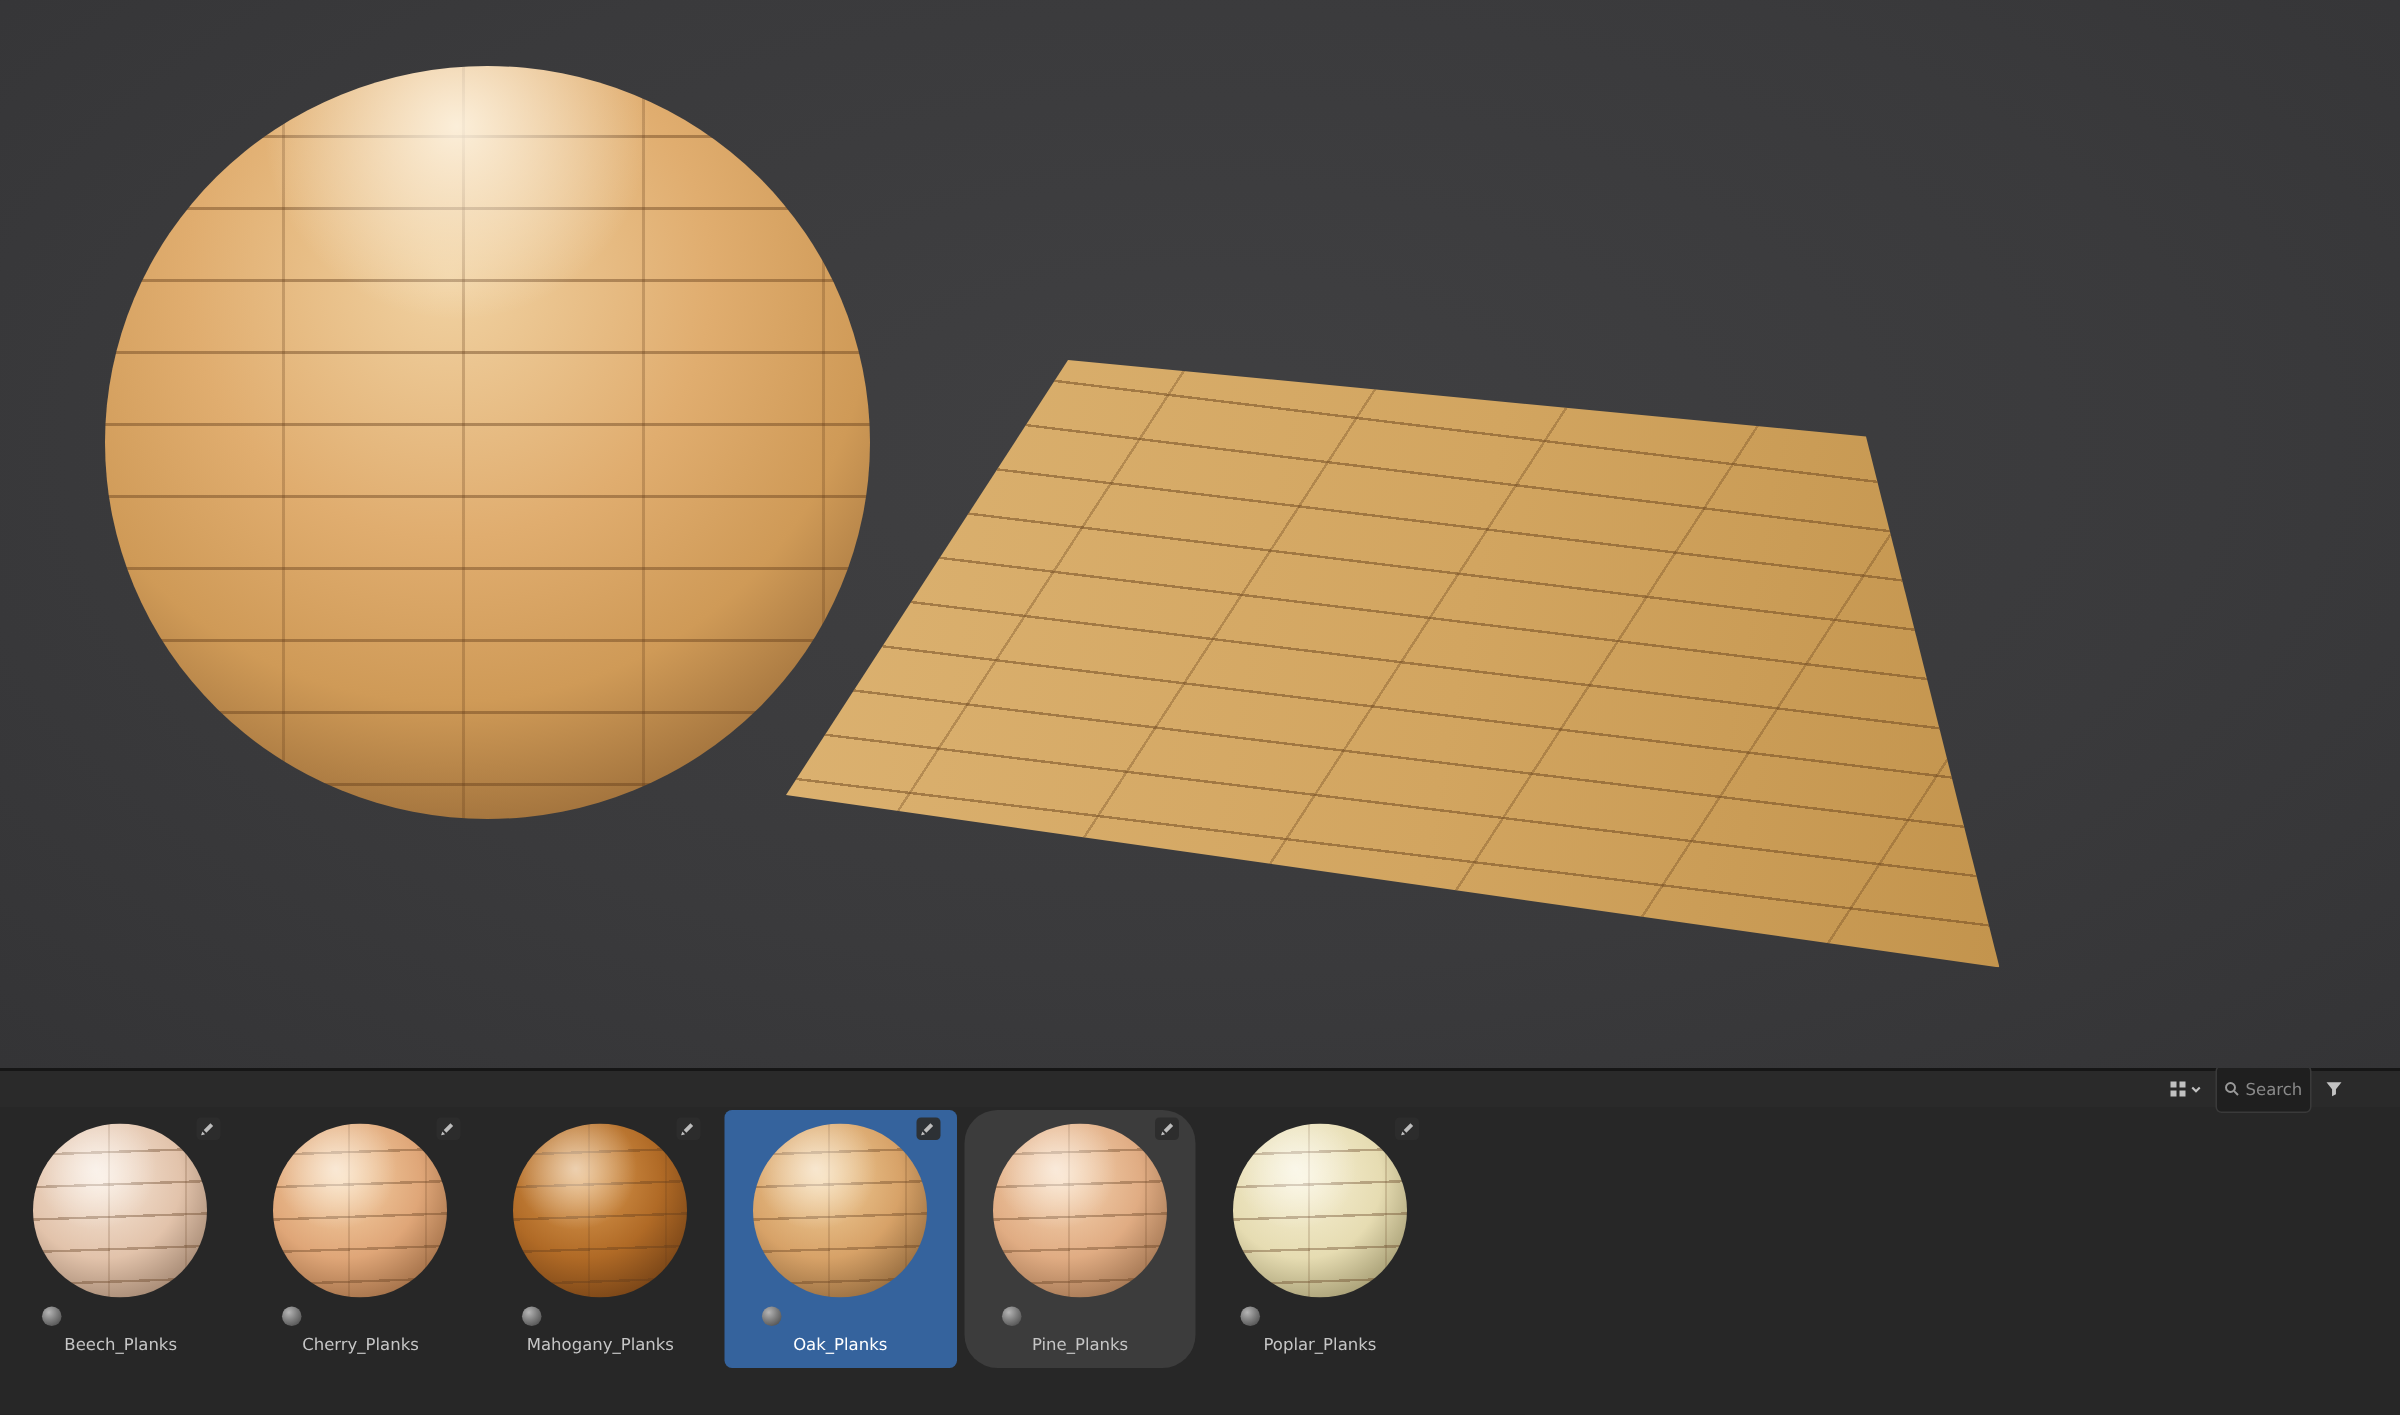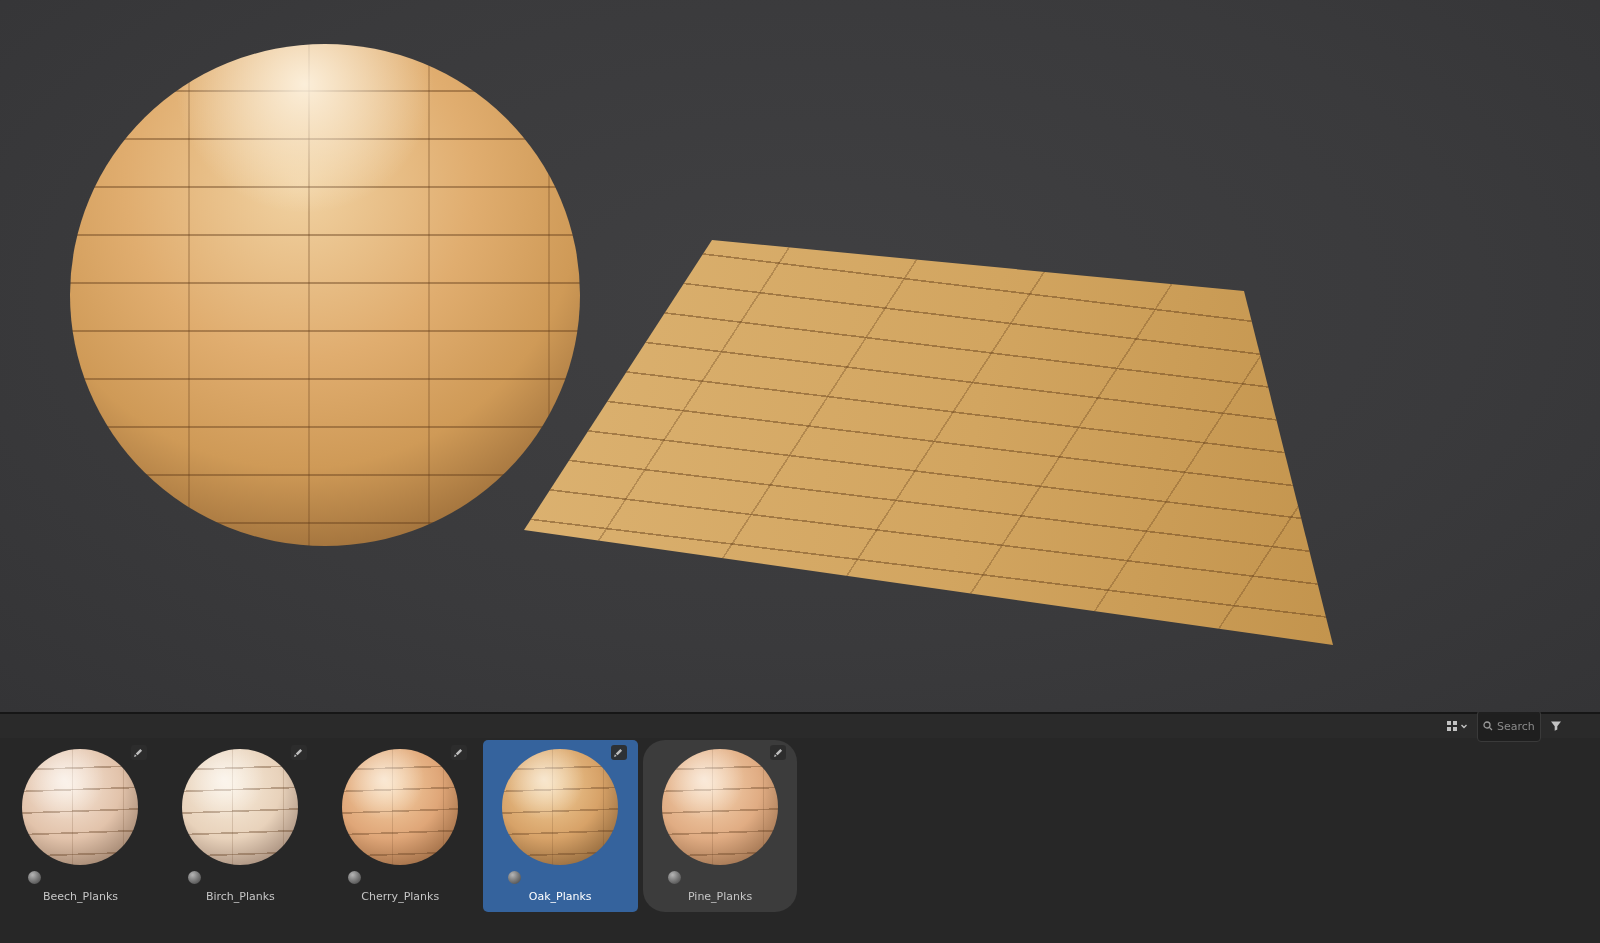--- a/index.html
+++ b/index.html
@@ -149,54 +149,64 @@
       <div class="asset-item" style="--light: #f7e7d8; --base: #e2c3ab; --dark: #7e6450;">
     <div class="thumb"></div>
     <div class="edit-badge">
       <svg width="9" height="9" viewBox="0 0 10 10">
             <path fill="#bdbdbd" d="M0 10l1-3 2 2-3 1zM2 6l5-5 2 2-5 5z"></path>
           </svg>
     </div>
     <div class="mat-icon"></div>
     <div class="label">Beech_Planks</div>
   </div>
-      <div class="asset-item" style="--light: #f8ecdb; --base: #e8d2bb; --dark: #83695a;">
-    <div class="thumb"></div>
-    <div class="edit-badge">
-      <svg width="9" height="9" viewBox="0 0 10 10">
-            <path fill="#bdbdbd" d="M0 10l1-3 2 2-3 1zM2 6l5-5 2 2-5 5z"></path>
-          </svg>
-    </div>
-    <div class="mat-icon"></div>
-    <div class="label">Birch_Planks</div>
-  </div>
       <div class="asset-item" style="--light: #f6d3a8; --base: #dfa678; --dark: #7c4e2a;">
     <div class="thumb"></div>
     <div class="edit-badge">
       <svg width="9" height="9" viewBox="0 0 10 10">
             <path fill="#bdbdbd" d="M0 10l1-3 2 2-3 1zM2 6l5-5 2 2-5 5z"></path>
           </svg>
     </div>
     <div class="mat-icon"></div>
     <div class="label">Cherry_Planks</div>
   </div>
+      <div class="asset-item" style="--light: #dd9e55; --base: #b06a26; --dark: #542c0d;">
+    <div class="thumb"></div>
+    <div class="edit-badge">
+      <svg width="9" height="9" viewBox="0 0 10 10">
+            <path fill="#bdbdbd" d="M0 10l1-3 2 2-3 1zM2 6l5-5 2 2-5 5z"></path>
+          </svg>
+    </div>
+    <div class="mat-icon"></div>
+    <div class="label">Mahogany_Planks</div>
+  </div>
       <div class="asset-item selected" style="--light: #f2d09c; --base: #d7a268; --dark: #6f4c26;">
     <div class="thumb"></div>
     <div class="edit-badge">
       <svg width="9" height="9" viewBox="0 0 10 10">
             <path fill="#bdbdbd" d="M0 10l1-3 2 2-3 1zM2 6l5-5 2 2-5 5z"></path>
           </svg>
     </div>
     <div class="mat-icon"></div>
     <div class="label">Oak_Planks</div>
   </div>
       <div class="asset-item active" style="--light: #f6d6b4; --base: #e0ac83; --dark: #7d5535;">
     <div class="thumb"></div>
     <div class="edit-badge">
       <svg width="9" height="9" viewBox="0 0 10 10">
             <path fill="#bdbdbd" d="M0 10l1-3 2 2-3 1zM2 6l5-5 2 2-5 5z"></path>
           </svg>
     </div>
     <div class="mat-icon"></div>
     <div class="label">Pine_Planks</div>
   </div>
+      <div class="asset-item" style="--light: #f7f0d4; --base: #e6dcb2; --dark: #7f774e;">
+    <div class="thumb"></div>
+    <div class="edit-badge">
+      <svg width="9" height="9" viewBox="0 0 10 10">
+            <path fill="#bdbdbd" d="M0 10l1-3 2 2-3 1zM2 6l5-5 2 2-5 5z"></path>
+          </svg>
+    </div>
+    <div class="mat-icon"></div>
+    <div class="label">Poplar_Planks</div>
+  </div>
     </div>
 </div>
 
 </body></html>

